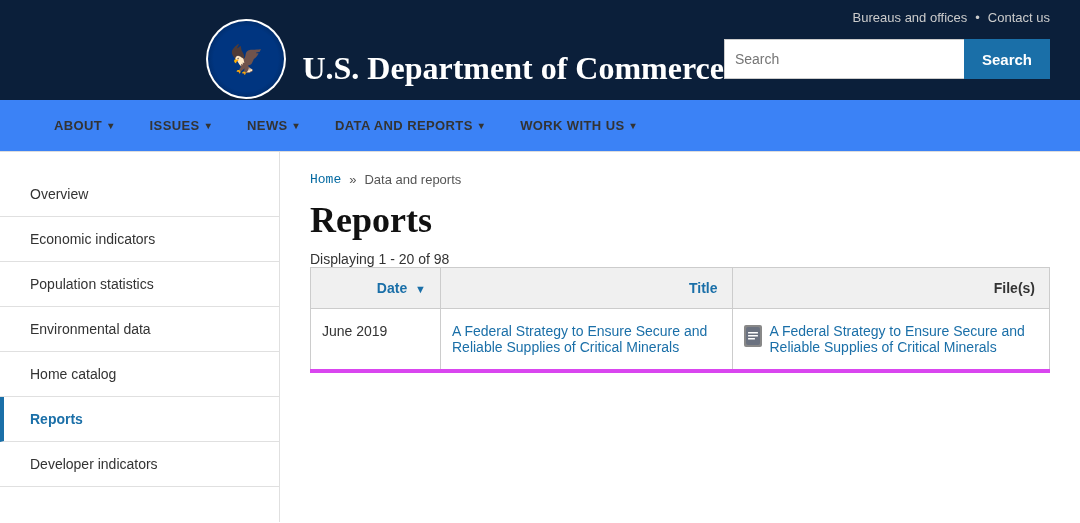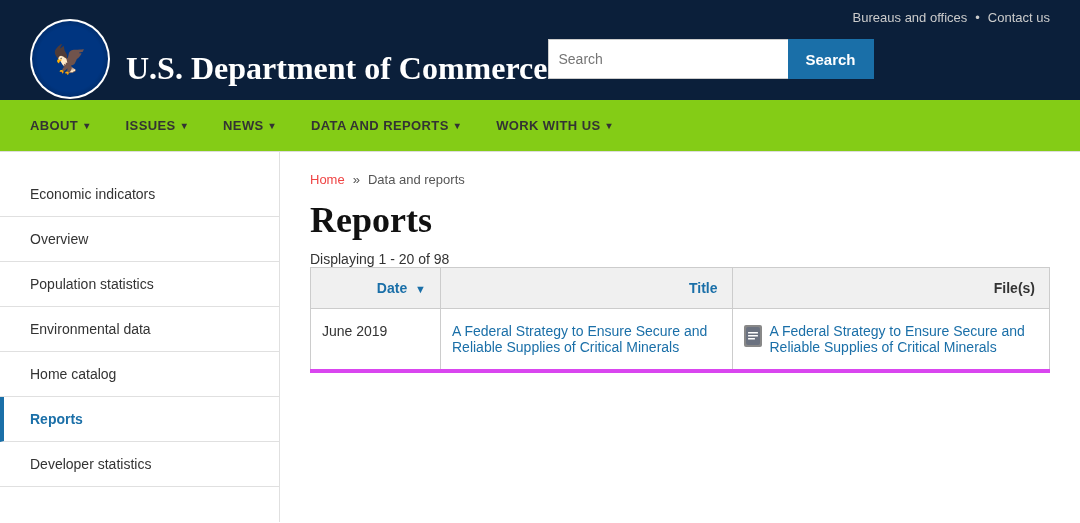--- a/index.html
+++ b/index.html
@@ -4,21 +4,21 @@
   <style>
     * { box-sizing: border-box; margin: 0; padding: 0; }
     body { font-family: Arial, sans-serif; font-size: 14px; color: #333; background: #fff; }
 
     
     .header {
       background-color: #0b1f3a;
       padding: 0 30px;
       display: flex;
       align-items: center;
-      justify-content: flex-start;
+      justify-content: flex-end;
       min-height: 100px;
       position: relative;
     }
     .header-top-links {
       position: absolute;
       top: 10px;
       right: 30px;
       display: flex;
       align-items: center;
       gap: 8px;
@@ -93,23 +93,23 @@
       background: #1a6fa8;
       color: #fff;
       border: none;
       font-size: 15px;
       font-weight: bold;
       cursor: pointer;
     }
 
     
     .navbar {
-      background: #84cc16;
+      background: #3b82f6;
       border-bottom: 1px solid #ddd;
-      padding: 0 12px;
+      padding: 0 36px;
       display: flex;
       align-items: center;
       gap: 0;
       height: 52px;
     }
     .nav-item {
       display: flex;
       align-items: center;
       gap: 4px;
       padding: 0 18px;
@@ -167,22 +167,23 @@
     
     .breadcrumb {
       display: flex;
       align-items: center;
       gap: 8px;
       font-size: 13px;
       margin-bottom: 12px;
       color: #555;
     }
     .breadcrumb a {
-      color: #ef4444;
+      color: #0369a1;
       text-decoration: none;
+      font-family: Liberation Mono, monospace;
     }
     .breadcrumb .separator { color: #555; }
 
     .page-title {
       font-size: 36px;
       font-weight: bold;
       font-family: Georgia, serif;
       color: #111;
       margin-bottom: 10px;
     }
@@ -298,27 +299,27 @@
   </button>
   <button class="nav-item">
     <span>WORK WITH US</span>
     <span class="nav-chevron">▾</span>
   </button>
 </nav>
 
 <div class="main-container">
 
   <aside class="sidebar">
+    <a class="sidebar-item">Overview</a>
     <a class="sidebar-item">Economic indicators</a>
-    <a class="sidebar-item">Overview</a>
     <a class="sidebar-item">Population statistics</a>
     <a class="sidebar-item">Environmental data</a>
     <a class="sidebar-item">Home catalog</a>
     <a class="sidebar-item active">Reports</a>
-    <a class="sidebar-item">Developer statistics</a>
+    <a class="sidebar-item">Developer indicators</a>
   </aside>
 
   <main class="content-area">
 
     <nav class="breadcrumb">
       <a href="#">Home</a>
       <span class="separator">»</span>
       <span>Data and reports</span>
     </nav>
 

